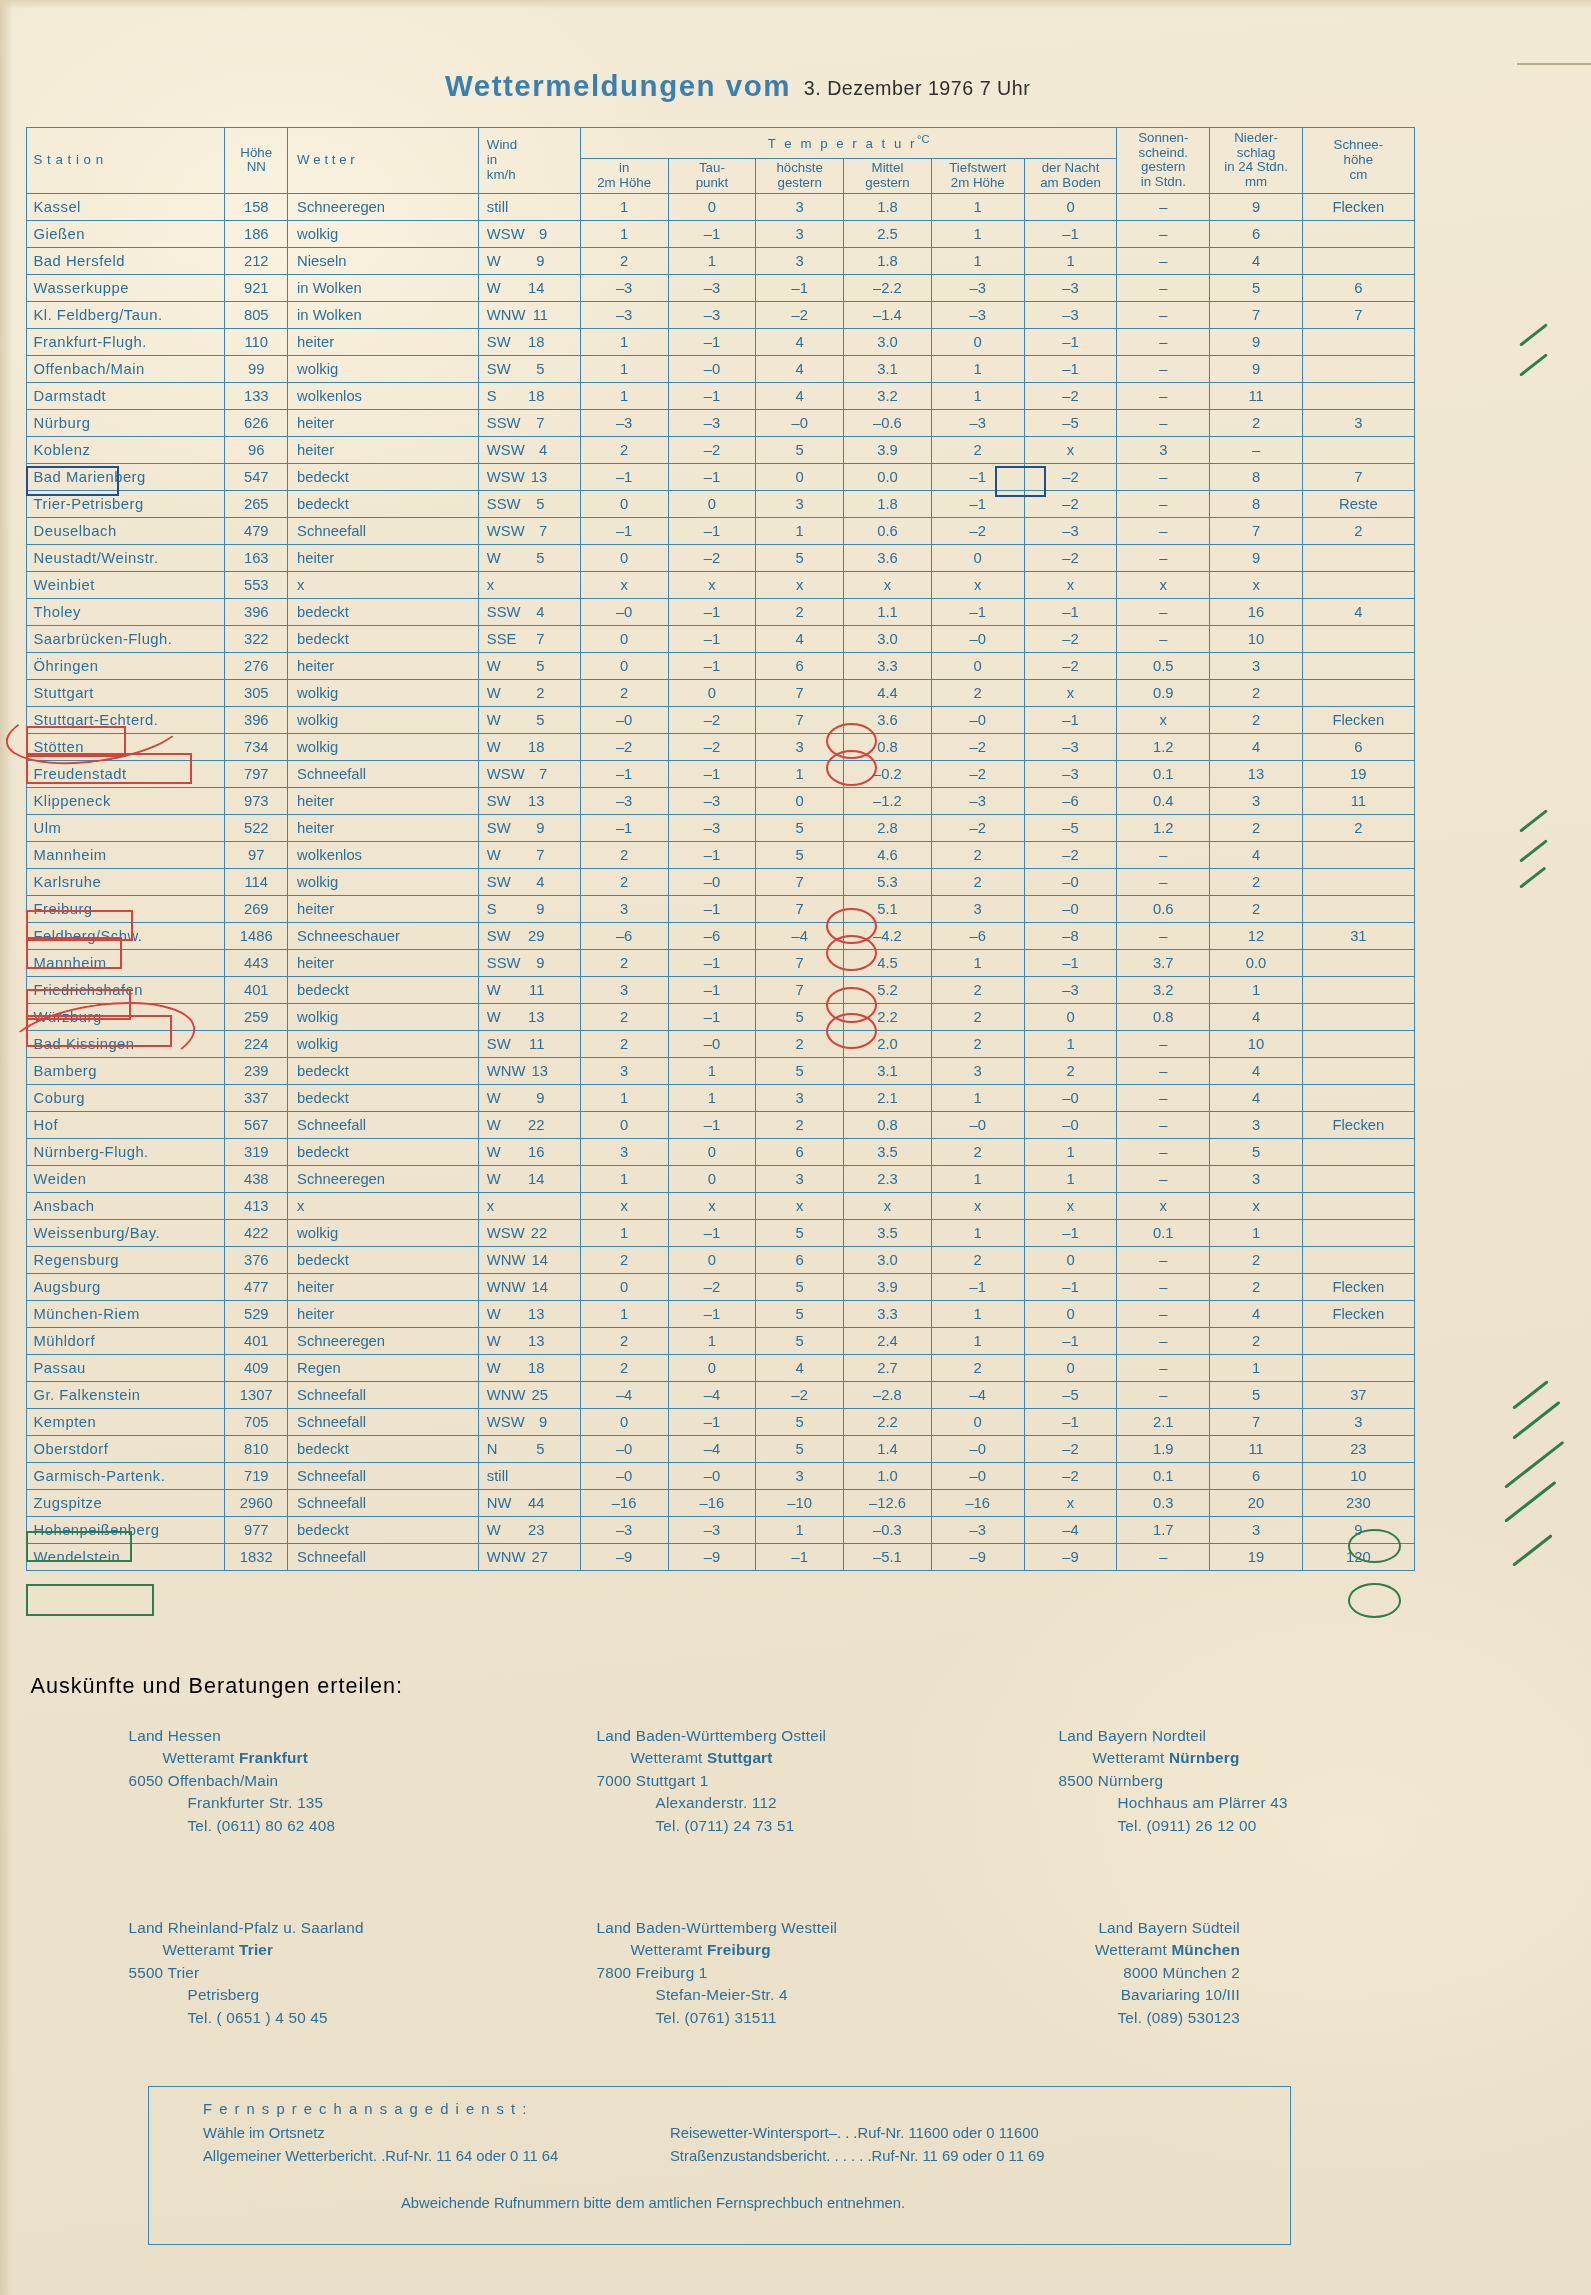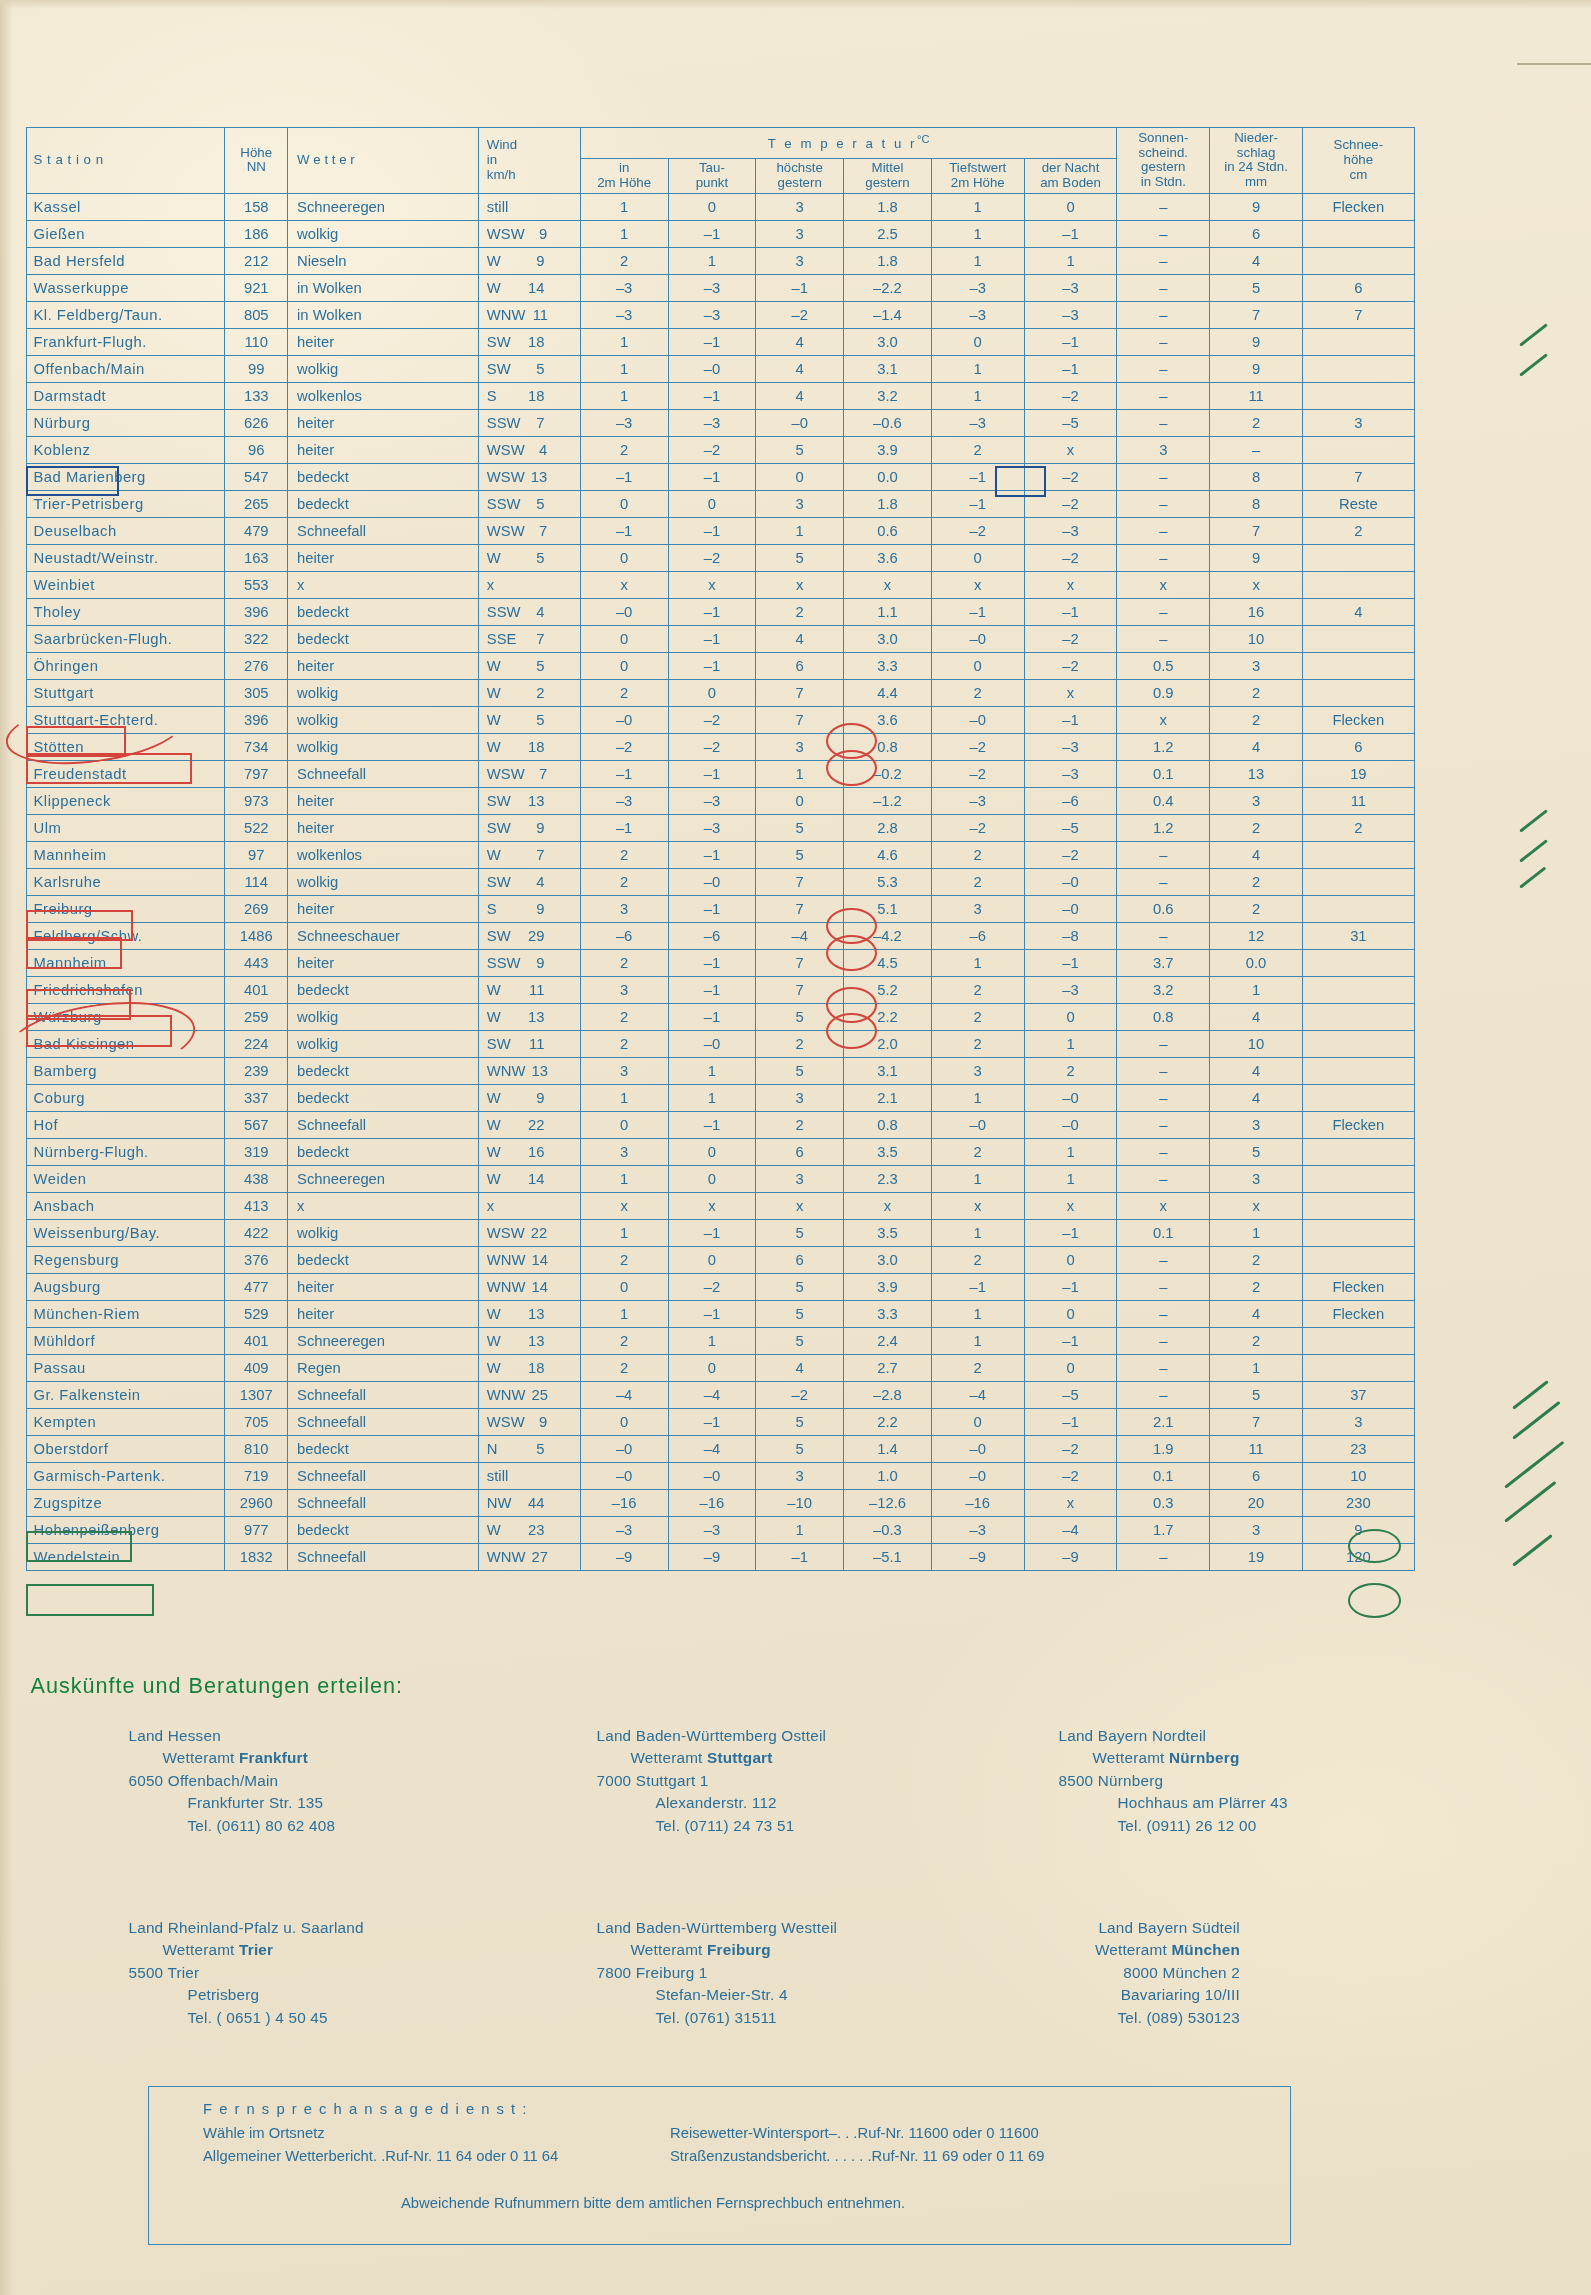--- a/index.html
+++ b/index.html
@@ -71,21 +71,21 @@
   .box-blue{position:absolute;border:2px solid #1f4f8f;}
   .box-red{position:absolute;border:2px solid #d2443c;}
   .box-green{position:absolute;border:2px solid #2e7d4f;}
   .oval-red{position:absolute;border:2px solid #d2443c;border-radius:50%;}
   .oval-green{position:absolute;border:2px solid #2e7d4f;border-radius:50%;}
   .slash{position:absolute;background:#2e7d4f;height:2.5px;transform:rotate(-38deg);transform-origin:left center;border-radius:1.5px;}
   .red-curve{position:absolute;border:2px solid #d2443c;border-radius:50%;border-top-color:transparent;border-right-color:transparent;}
 
   
   .footer{position:absolute;left:30.5px;top:1673px;width:1525px;}
-  .footer-title{font-size:21.6px;letter-spacing:1px;color:#15803d;}
+  .footer-title{font-size:21.6px;letter-spacing:1px;color:#000000;}
   .cols{position:relative;margin-top:25.6px;}
   .addr{position:absolute;font-size:15.3px;line-height:1.48;letter-spacing:0.2px;}
   .addr b{font-weight:bold;}
   .ind1{padding-left:34px;}
   .ind2{padding-left:59px;}
 
   .phonebox{
     position:absolute;left:148px;top:2086px;width:1141px;height:157px;
     border:1.5px solid #3d86b4;
   }
@@ -99,20 +99,24 @@
 </head>
 <body>
 
 <div class="paper"></div>
 <div class="edge-left"></div>
 <div class="edge-top"></div>
 <div class="corner-mark"></div>
 
 <div class="sheet">
 
+  <div class="title-row">
+    <div class="title-main">Wettermeldungen vom</div>
+    <div class="title-date">3. Dezember 1976   7 Uhr</div>
+  </div>
 
   <table class="wx">
     <thead>
       <tr>
         <th class="c-station" rowspan="2">S t a t i o n</th>
         <th class="c-hoehe" rowspan="2">
           <div>Höhe</div>
           <div>NN</div>
         </th>
         <th class="c-wetter" rowspan="2">W e t t e r</th>

